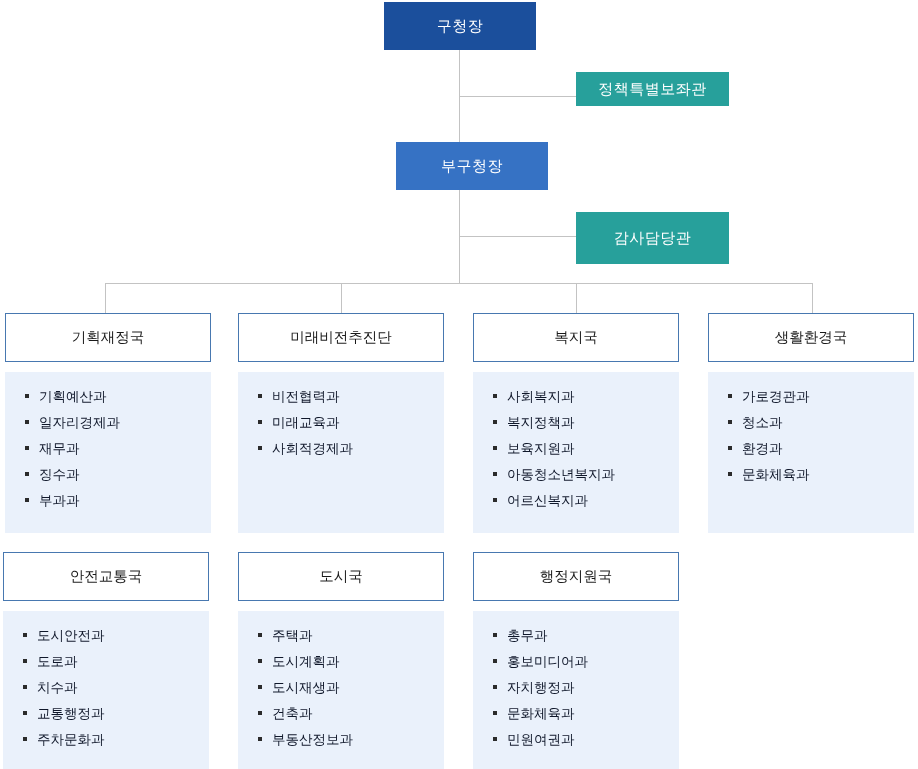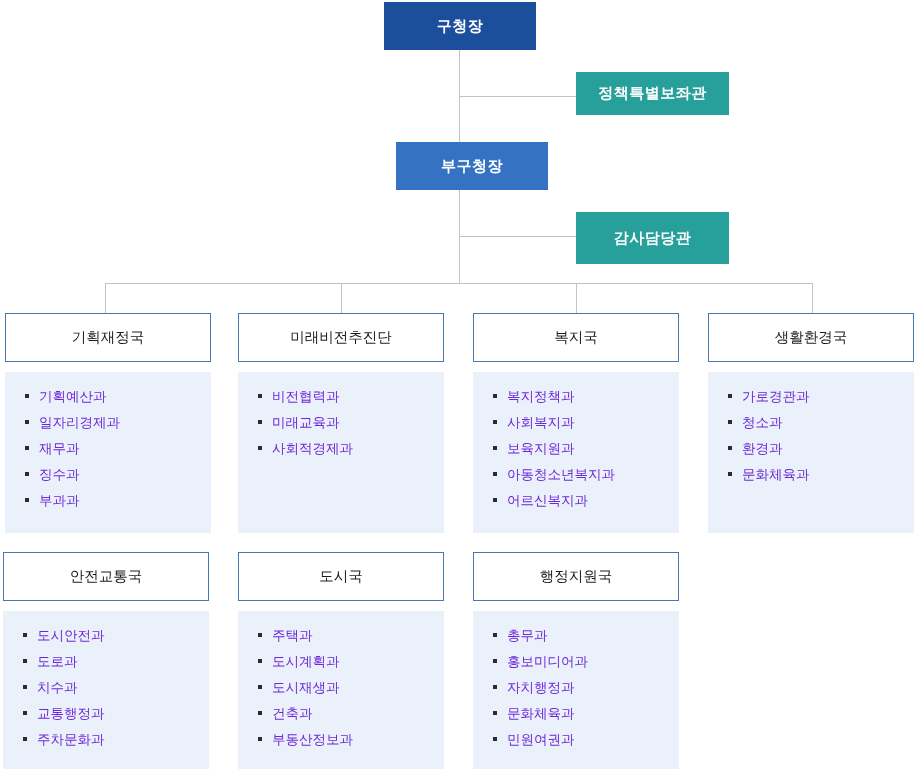--- a/index.html
+++ b/index.html
@@ -31,34 +31,34 @@
 
   
   .exec-box {
     position: absolute;
     box-sizing: border-box;
     display: flex;
     align-items: center;
     justify-content: center;
     color: #ffffff;
     font-size: 15px;
-    font-weight: bold;
+    font-weight: normal;
     letter-spacing: 0.5px;
   }
   .exec-head   { background: #1b4f9c; }
   .exec-deputy { background: #3672c4; }
   .exec-staff  { background: #27a09b; }
 
   #box-head {
     left: 384px;  top: 2px;
     width: 152px; height: 48px;
   }
   #box-policy-advisor {
     left: 576px;  top: 72px;
-    width: 153px; height: 43px;
+    width: 153px; height: 34px;
   }
   #box-deputy {
     left: 396px;  top: 142px;
     width: 152px; height: 48px;
   }
   #box-audit-officer {
     left: 576px;  top: 212px;
     width: 153px; height: 52px; text-align: center;
   }
 
@@ -87,21 +87,21 @@
     margin-top: 10px;
   }
   .dept-list {
     list-style: none;
     margin: 0;
     padding: 0;
   }
   .dept-list li {
     position: relative;
     font-size: 13.5px;
-    color: #6d28d9;
+    color: #0f172a;
     line-height: 20px;
     margin-bottom: 6px;
     padding-left: 14px;
   }
   .dept-list li::before {
     content: "";
     position: absolute;
     left: 0;
     top: 8px;
     width: 4px;
@@ -180,22 +180,22 @@
       </ul>
     </div>
   </div>
 
   <div class="dept-group" id="group-2">
     <div class="dept-header">
       <span>복지국</span>
     </div>
     <div class="dept-body">
       <ul class="dept-list">
+        <li>사회복지과</li>
         <li>복지정책과</li>
-        <li>사회복지과</li>
         <li>보육지원과</li>
         <li>아동청소년복지과</li>
         <li>어르신복지과</li>
       </ul>
     </div>
   </div>
 
   <div class="dept-group" id="group-3">
     <div class="dept-header">
       <span>생활환경국</span>

